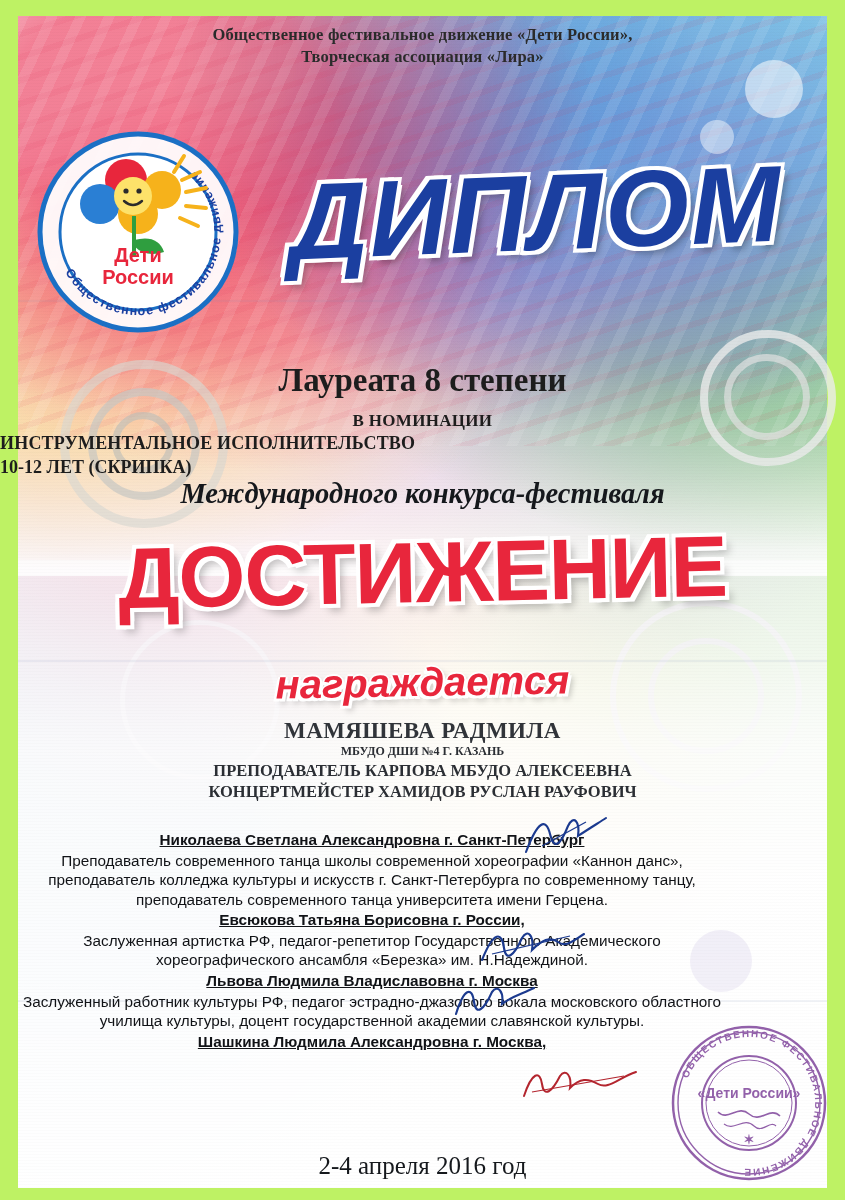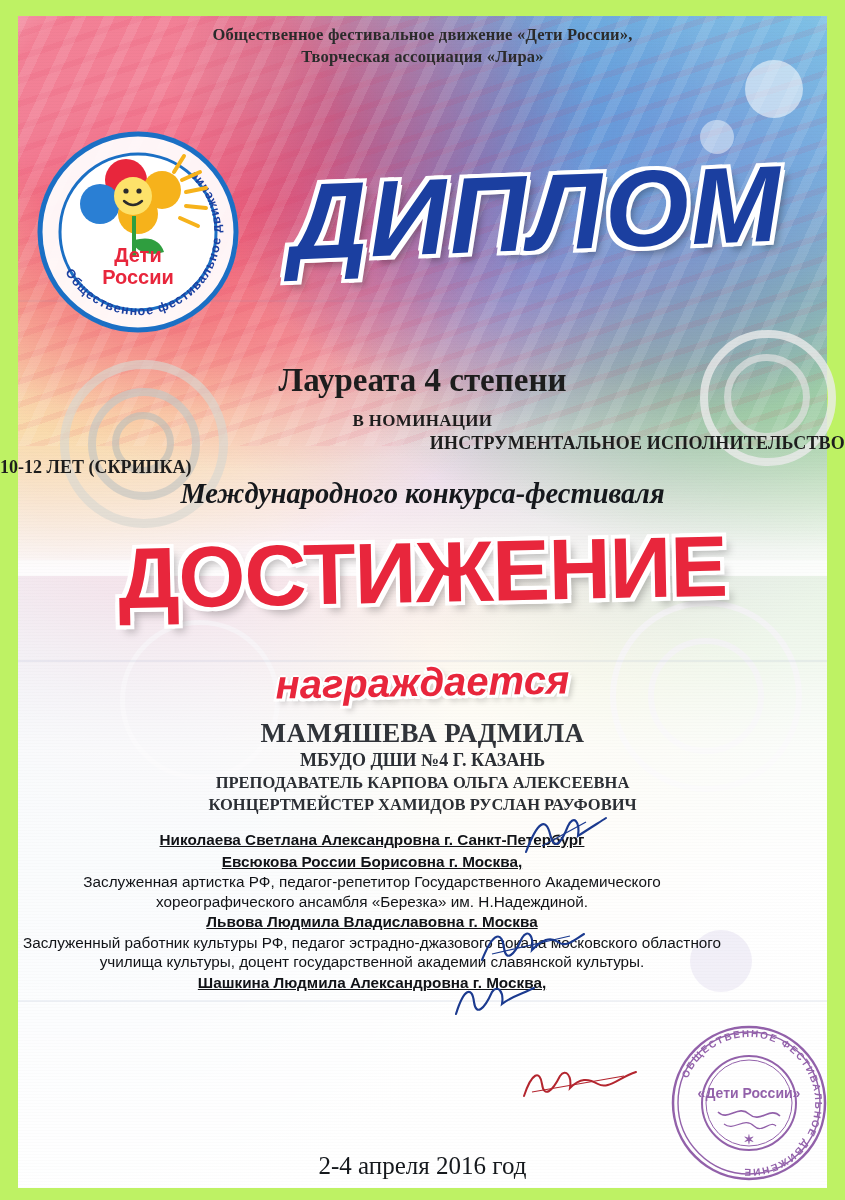--- a/index.html
+++ b/index.html
@@ -151,21 +151,21 @@
     font-weight: bold;
     font-size: 17px;
     color: #1d1d1d;
     letter-spacing: 0.3px;
     z-index: 7;
   }
   .nomination-name {
     position: absolute;
     left: 0; top: 433px;
     width: 845px;
-    text-align: right;
+    text-align: left;
     font-family: "Liberation Serif", serif;
     font-weight: bold;
     font-size: 18px;
     color: #1d1d1d;
     letter-spacing: 0.2px;
     z-index: 7;
   }
   .nomination-age {
     position: absolute;
     left: 0; top: 457px;
@@ -235,28 +235,28 @@
     position: absolute;
     left: 0; top: 718px;
     width: 845px;
     text-align: center;
     z-index: 7;
     font-family: "Liberation Serif", serif;
     color: #20242a;
   }
   .recipient .name {
     font-weight: bold;
-    font-size: 27px;
+    font-size: 23px;
     letter-spacing: 0.4px;
     line-height: 1.15;
     opacity: 0.92;
   }
   .recipient .school {
     font-weight: bold;
-    font-size: 18px;
+    font-size: 12px;
     line-height: 1.3;
     opacity: 0.95;
   }
   .recipient .teacher,
   .recipient .accompanist {
     font-weight: bold;
     font-size: 16.5px;
     line-height: 1.3;
     opacity: 0.95;
   }
@@ -385,43 +385,44 @@
       <path d="M 100,88 L 100,128" stroke="#2f9e3f" stroke-width="4"></path>
       <path d="M 100,112 Q 124,106 130,124 Q 112,130 100,118 Z" fill="#2f9e3f"></path>
 
       <text x="104" y="134" text-anchor="middle" font-family="Liberation Sans, sans-serif" font-weight="bold" font-size="20" fill="#e8263c">Дети</text>
       <text x="104" y="156" text-anchor="middle" font-family="Liberation Sans, sans-serif" font-weight="bold" font-size="20" fill="#e8263c">России</text>
     </svg>
   </div>
 
   <div class="diplom">ДИПЛОМ</div>
 
-  <div class="laureate">Лауреата 4 степени</div>
+  <div class="laureate">Лауреата 8 степени</div>
   <div class="nomination-label">В НОМИНАЦИИ</div>
   <div class="nomination-name">ИНСТРУМЕНТАЛЬНОЕ ИСПОЛНИТЕЛЬСТВО</div>
   <div class="nomination-age">10-12 ЛЕТ (СКРИПКА)</div>
   <div class="contest-line">Международного конкурса-фестиваля</div>
 
   <div class="achievement">ДОСТИЖЕНИЕ</div>
 
   <div class="awarded">награждается</div>
 
   <div class="recipient">
     <div class="name">МАМЯШЕВА РАДМИЛА</div>
     <div class="school">МБУДО ДШИ №4 Г. КАЗАНЬ</div>
-    <div class="teacher">ПРЕПОДАВАТЕЛЬ КАРПОВА ОЛЬГА АЛЕКСЕЕВНА</div>
+    <div class="teacher">ПРЕПОДАВАТЕЛЬ КАРПОВА МБУДО АЛЕКСЕЕВНА</div>
     <div class="accompanist">КОНЦЕРТМЕЙСТЕР ХАМИДОВ РУСЛАН РАУФОВИЧ</div>
   </div>
 
   <div class="jury">
     <div class="jury-member">
       <span class="jury-name">Николаева Светлана Александровна г. Санкт-Петербург</span>
+      <div class="jury-desc">Преподаватель современного танца  школы современной хореографии «Каннон данс», преподаватель колледжа культуры и искусств г. Санкт-Петербурга по современному танцу, преподаватель современного танца университета имени Герцена.</div>
     </div>
     <div class="jury-member">
-      <span class="jury-name">Евсюкова  России  Борисовна  г. Москва,</span>
+      <span class="jury-name">Евсюкова  Татьяна  Борисовна  г. России,</span>
       <div class="jury-desc">Заслуженная артистка РФ, педагог-репетитор Государственного Академического хореографического ансамбля «Березка» им. Н.Надеждиной.</div>
     </div>
     <div class="jury-member">
       <span class="jury-name">Львова Людмила Владиславовна г. Москва</span>
       <div class="jury-desc">Заслуженный работник культуры РФ, педагог эстрадно-джазового вокала московского областного училища культуры, доцент государственной академии славянской культуры.</div>
     </div>
     <div class="jury-member">
       <span class="jury-name">Шашкина Людмила Александровна  г. Москва,</span>
     </div>
   </div>

